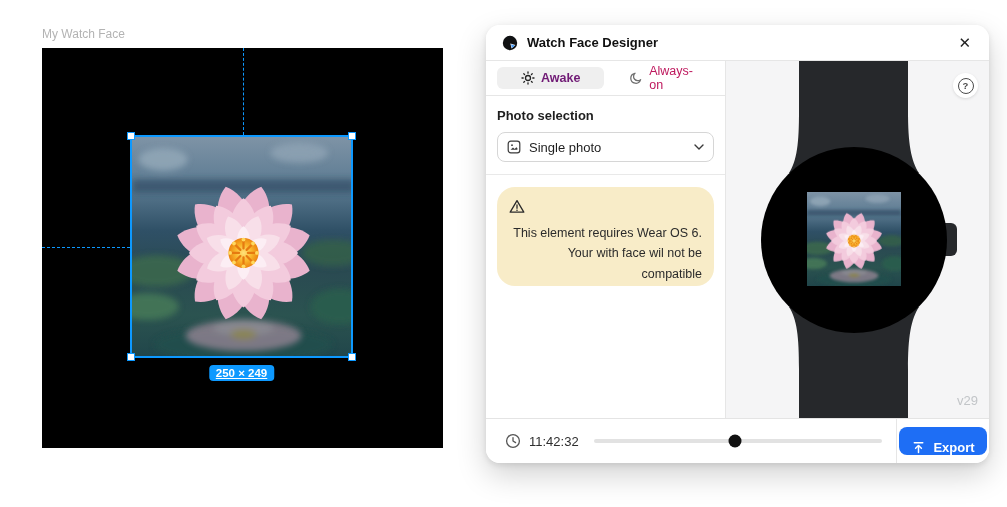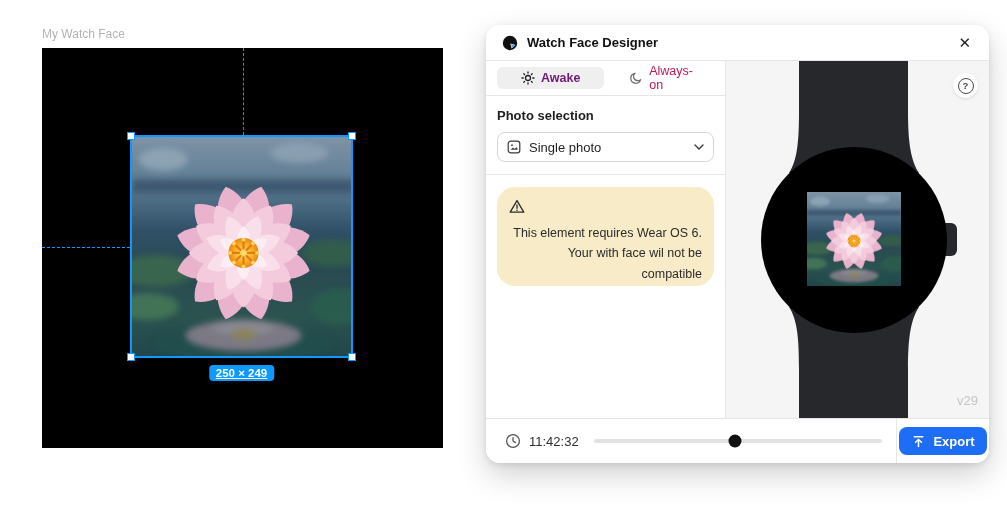--- a/index.html
+++ b/index.html
@@ -66,21 +66,21 @@
   .panel-footer { flex:0 0 45px; display:flex; border-top:1px solid #e4e4e4; background:#fff; }
   .footer-left { flex:1; display:flex; align-items:center; padding:0 14px 0 19px; }
   .time-label { font-size:13px; color:#2e2e2e; margin-left:8px; white-space:nowrap; }
   .slider { position:relative; flex:1; height:100%; margin-left:15px; cursor:pointer; }
   .slider .track { position:absolute; top:50%; left:0; right:0; height:4px; margin-top:-2px;
     background:#e2e2e2; border-radius:2px; }
   .slider .thumb { position:absolute; top:50%; width:13px; height:13px; border-radius:50%;
     background:#111; transform:translate(-50%,-50%); left:49%; }
   .footer-right { flex:0 0 93px; border-left:1px solid #e6e6e6;
     display:flex; align-items:center; justify-content:center; }
-  .export-btn { display:flex; align-items:center; gap:7px; background:var(--export-blue,#1e6ef5);
+  .export-btn { display:flex; align-items:flex-end; gap:7px; background:var(--export-blue,#1e6ef5);
     color:#fff; border:none; border-radius:8px; height:28px; padding:0 12px;
     font-size:13px; font-weight:700; font-family:inherit; cursor:pointer; }
 
   .hidden-defs { position:absolute; width:0; height:0; overflow:hidden; }
 </style>
 </head>
 <body>
 
 <svg class="hidden-defs" aria-hidden="true">
   <defs>

